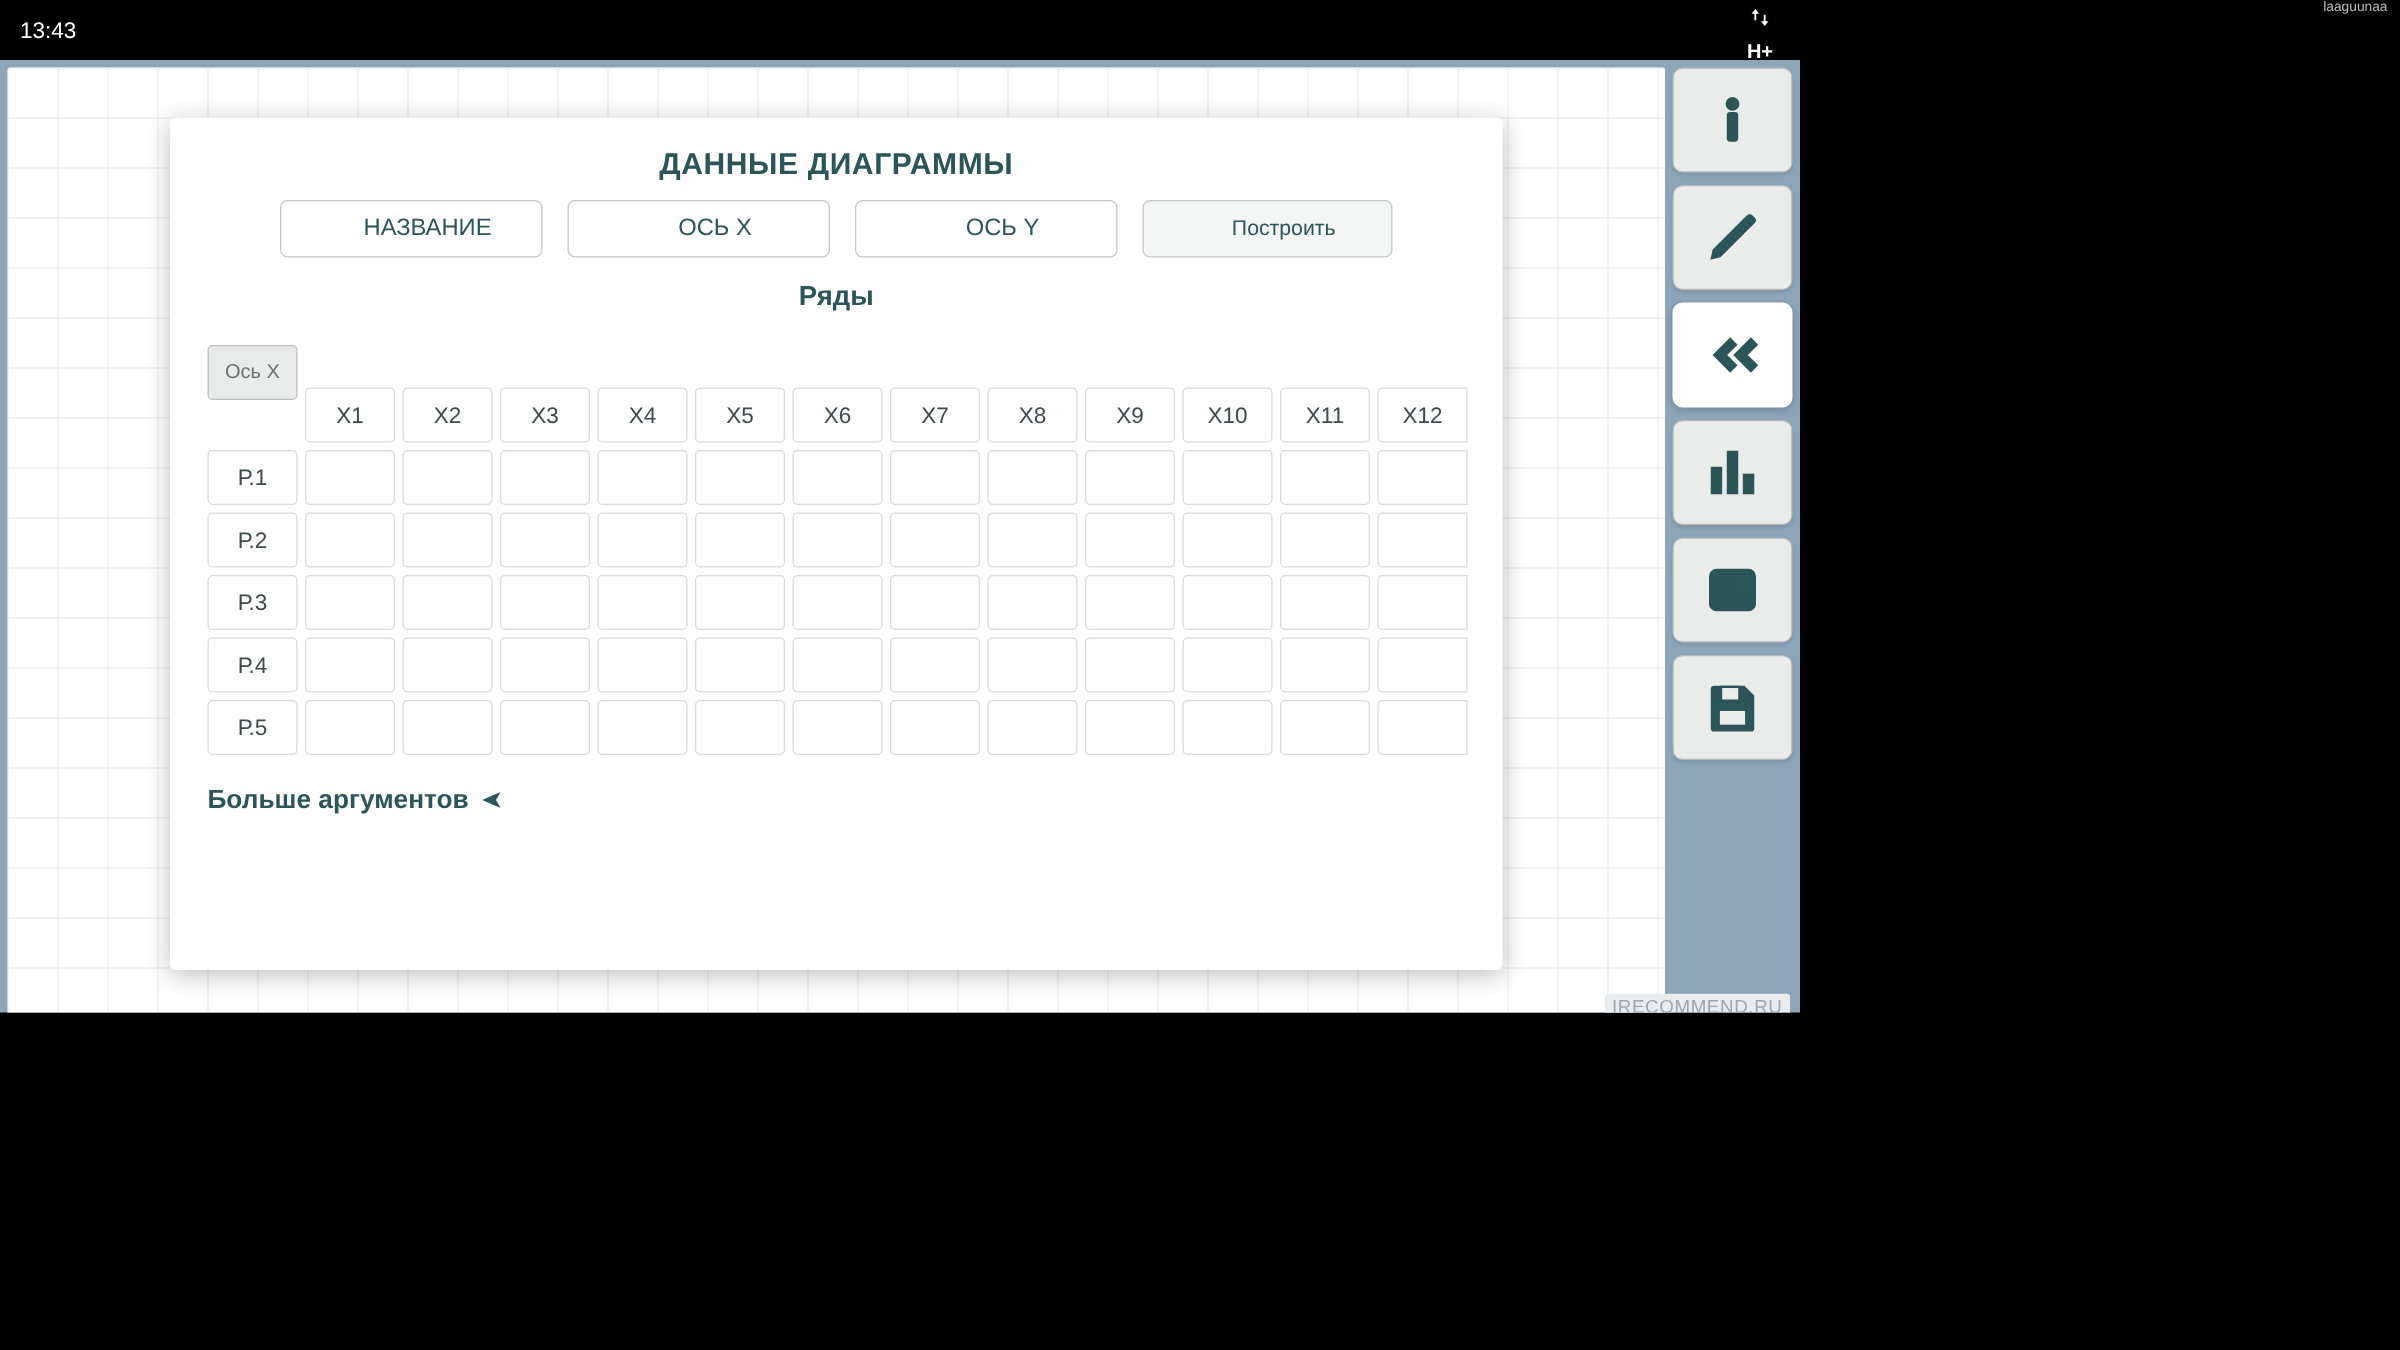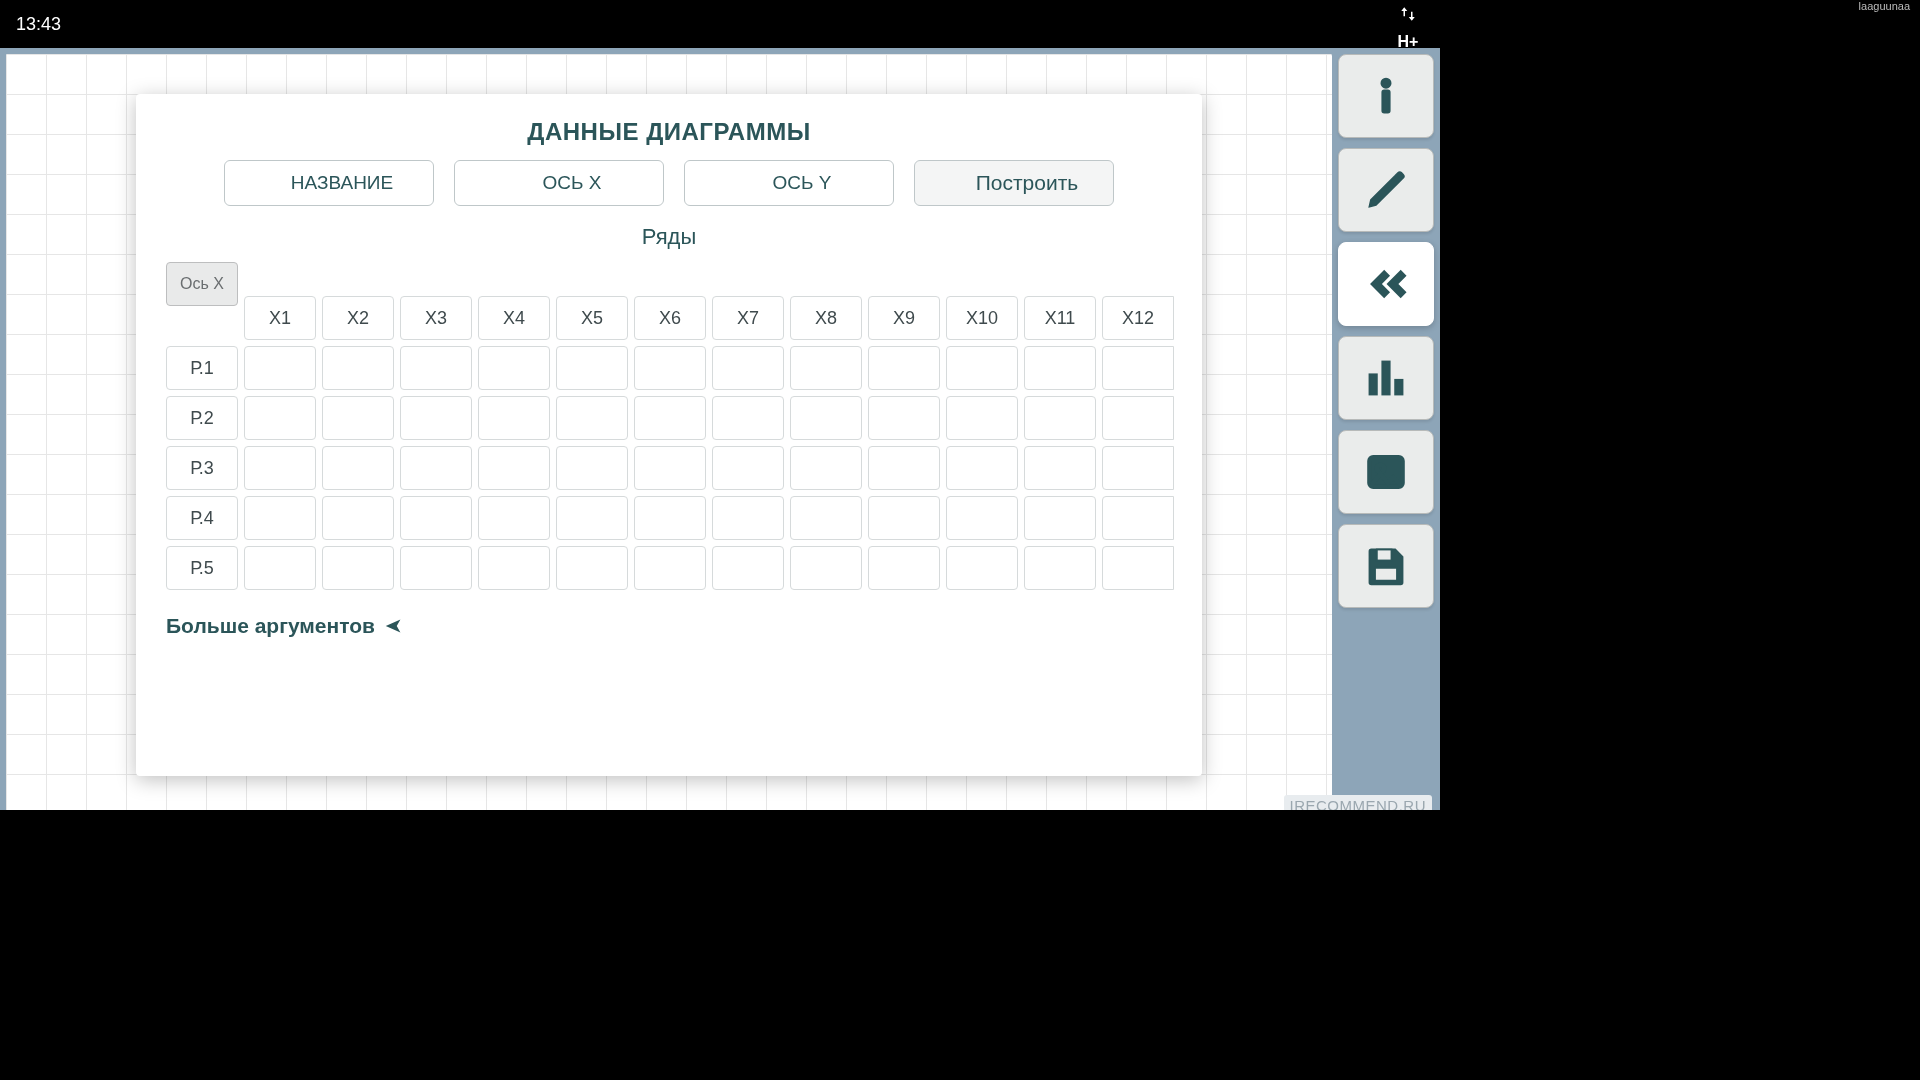--- a/index.html
+++ b/index.html
@@ -34,22 +34,22 @@
     background:#fff; border-radius:4px;
     box-shadow: 0 4px 20px rgba(0,0,0,.25);
     padding:20px 30px;
     color:#2b5559;
     display:flex; flex-direction:column;
   }
   .dialog h1 { text-align:center; font-size:24px; font-weight:700; color:#2b5559; margin:4px 0 14px; letter-spacing:.5px;}
   .field-row { display:flex; gap:20px; justify-content:center; margin-bottom:14px;}
   .field, .build-btn { height:46px; border:1.5px solid #bfc7c9; border-radius:6px; font-size:19px; color:#2b5559; background:#fff; display:flex; align-items:center; justify-content:center;padding-left:26px; }
   .field { width:210px; }
-  .build-btn { width:200px; background:#f4f5f5; font-size:21px; cursor:pointer; }
-  .section-title { text-align:center; font-size:22px; font-weight:400; margin:4px 0 12px; }
+  .build-btn { width:200px; background:#f4f5f5; font-size:17px; cursor:pointer; }
+  .section-title { text-align:center; font-size:22px; font-weight:700; margin:4px 0 26px; }
 
   .table { display:grid; grid-template-columns: repeat(13, 72px); gap:6px; }
   .cell { height:44px; border:1.5px solid #d6dadb; border-radius:4px; display:flex; align-items:center; justify-content:center; font-size:18px; color:#4a5558; background:#fff;}
   .cell.input { background:#fff; }
   .cell.head { background:#fff; font-weight:500; color:#3f4a4d;margin-top:34px;}
   .cell.axis-head { background:#e9eaea; color:#6a6e70; font-size:16px; border:1.5px solid #bdbebf;}
   .cell.rowlabel { font-weight:500; color:#3f4a4d;}
   .cell.last-cut { border-top-right-radius:0; border-bottom-right-radius:0; }
 
   .more-link { text-align:right; margin-top:24px; font-size:21px; font-weight:700; color:#2b5559; cursor:pointer; display:flex; justify-content:flex-start; align-items:center; gap:8px; padding-right:6px;}

